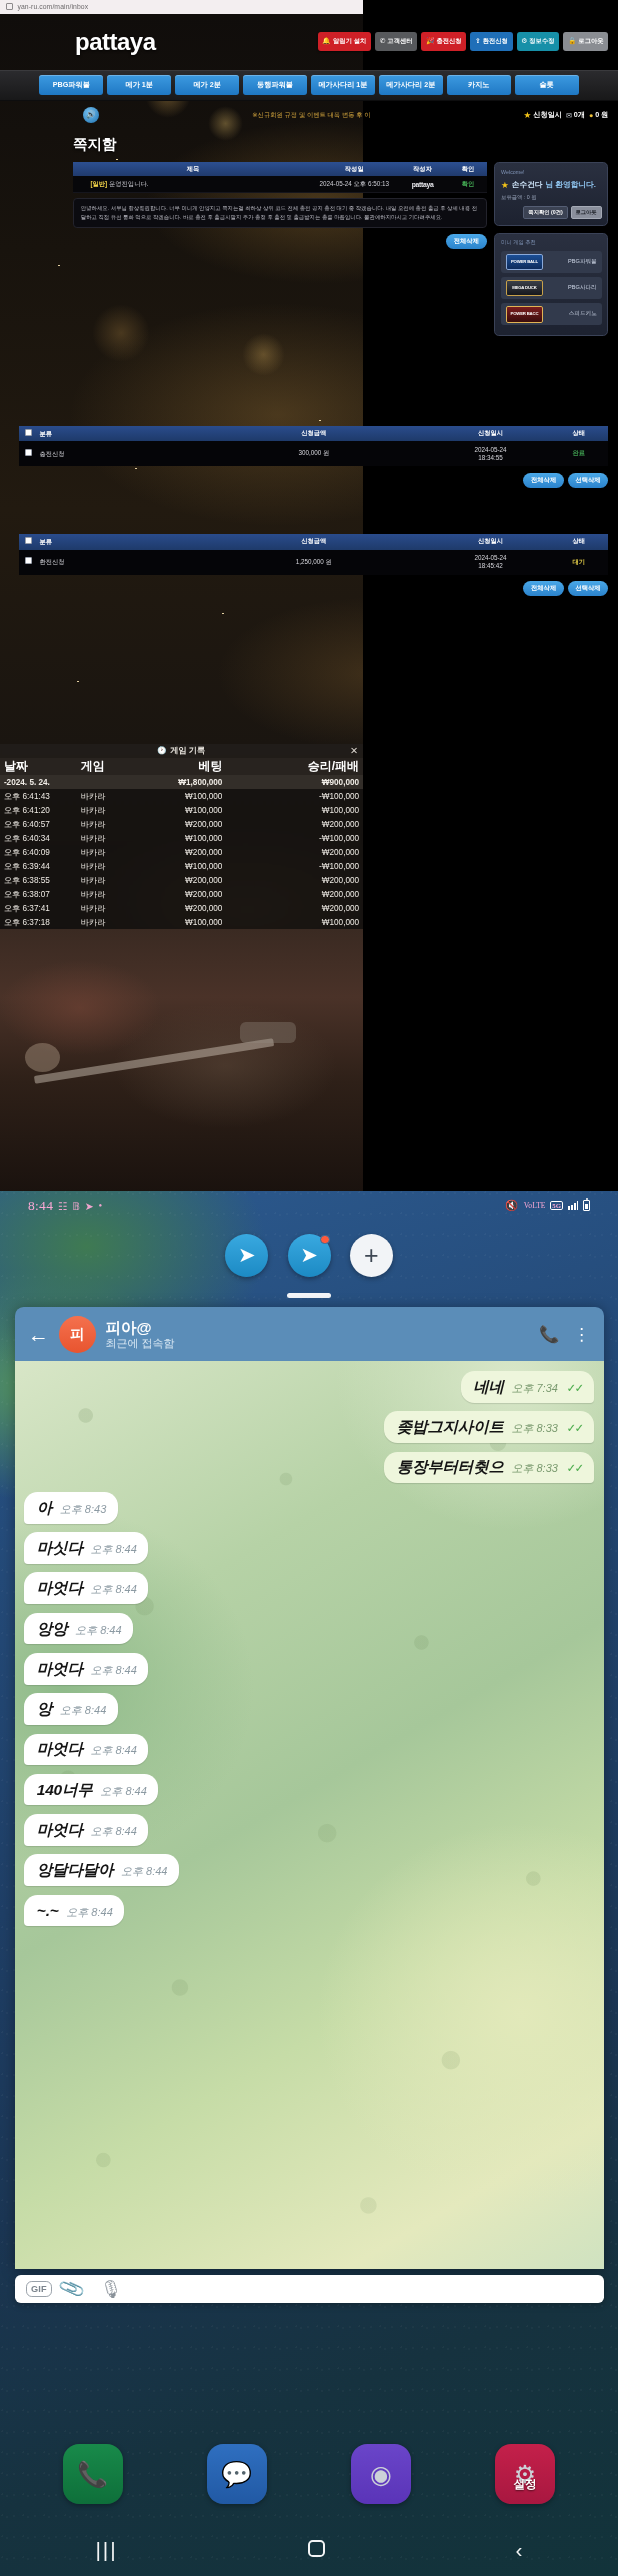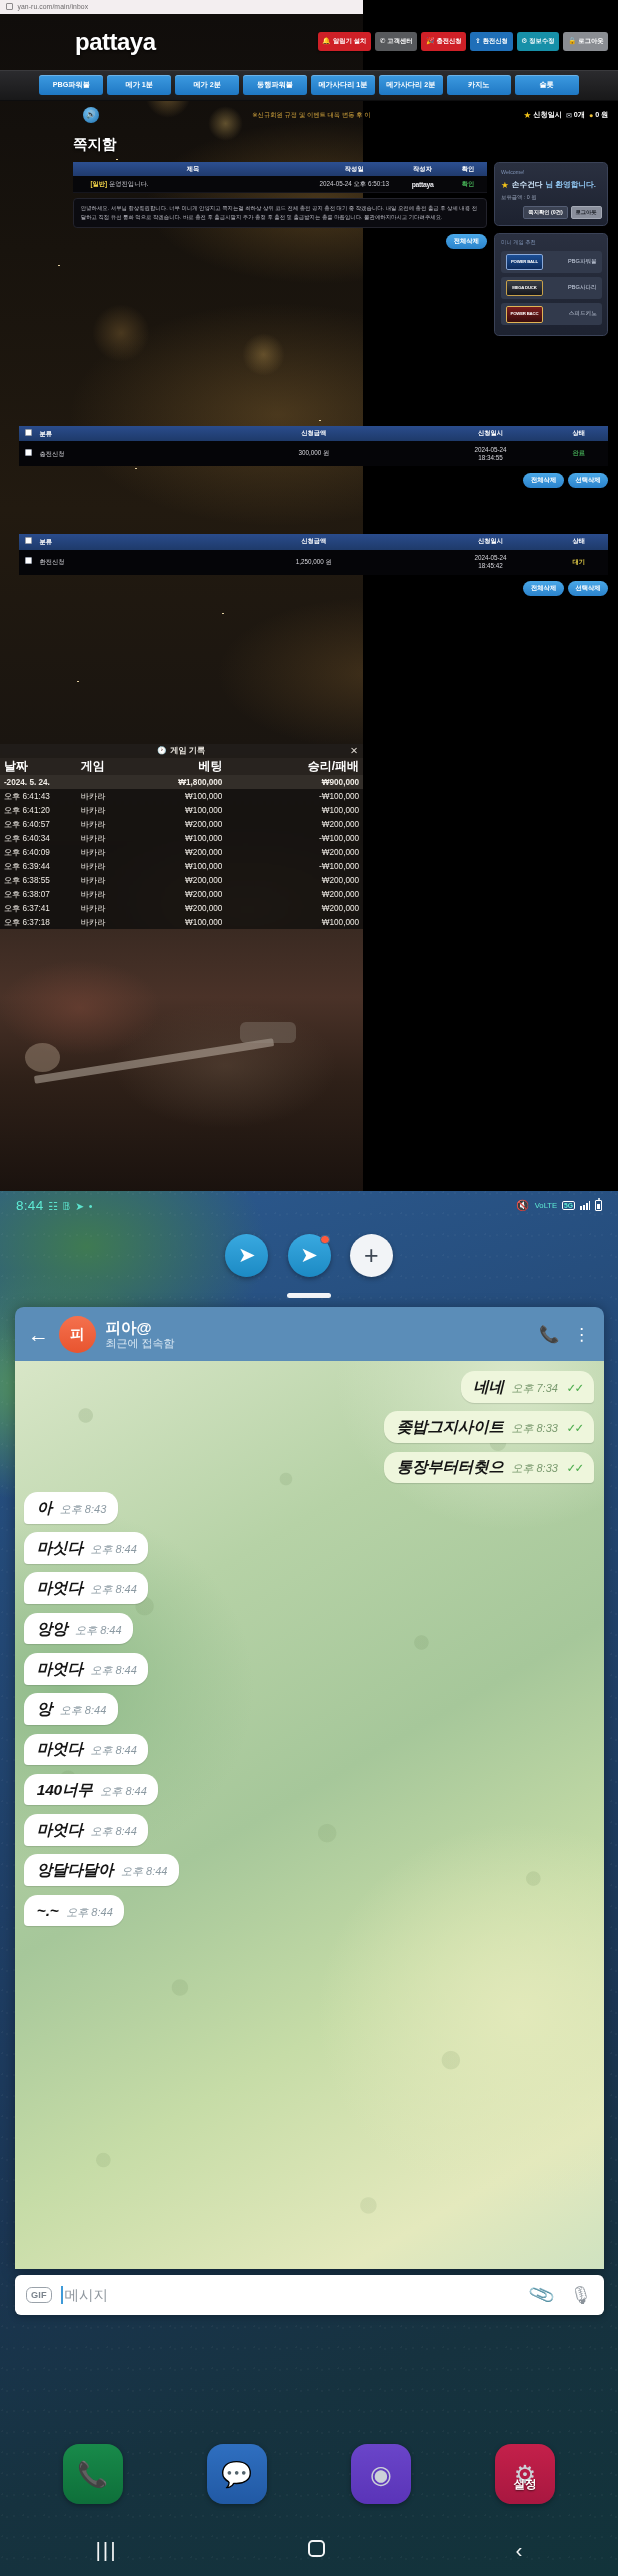--- a/index.html
+++ b/index.html
@@ -322,21 +322,21 @@
     position: absolute; inset: 0;
     background-image:
       radial-gradient(circle at 11% 7%, rgba(255,255,255,.05) 0 1px, transparent 1px),
       radial-gradient(circle at 33% 15%, rgba(255,255,255,.04) 0 1px, transparent 1px),
       radial-gradient(circle at 67% 9%, rgba(255,255,255,.04) 0 1px, transparent 1px);
     background-size: 21px 21px;
     opacity: .8;
   }
   .statusbar {
     position: relative; height: 29px; display: flex; align-items: center;
-    padding: 0 16px; color: #5eead4; font-size: 12.6px; z-index: 4;
+    padding: 0 28px; color: #f9a8d4; font-size: 12.6px; z-index: 4; font-family: Liberation Serif, serif;
   }
   .sb-left { display: flex; align-items: center; gap: 4.8px; }
   .sb-time { font-size: 13.5px; font-weight: 500; letter-spacing: 0.3px; }
   .sb-ico { font-size: 10.6px; opacity: .95; display:inline-flex; align-items:center;}
   .sb-right { margin-left: auto; display: flex; align-items: center; gap: 4.8px; }
   .sb-5g {
     font-size: 6.8px; font-weight: 700; border: 1px solid #fff;
     border-radius: 1.9px; padding: 0 1px; line-height: 1.1; text-align:center;
   }
   .sb-bars { display: inline-flex; align-items: flex-end; gap: 1px; height: 9.7px; }
@@ -439,21 +439,21 @@
   .b-text { color: #141414; font-size: 15.5px; font-weight: 700; line-height: 1.15; letter-spacing: -0.2px; }
   .b-time { font-size: 11px; color: #8c9aa3; white-space: nowrap; }
   .bubble.out .b-time { color: #7a9a6f; }
   .b-ticks { color: #4fae4f; font-size: 11.6px; letter-spacing: -1.9px; margin-left: 1px; }
 
   .tg-input-wrap {
     position: relative; z-index: 7;
     margin: 5.8px 14.5px 0 14.5px;
     background: #fff;
     border-radius: 5.8px;
-    height: 40px;
+    height: 28px;
     display: flex; align-items: center;
     padding: 0 11.6px; gap: 9.7px;
     box-shadow: 0 1.9px 7.7px rgba(0,0,0,.28);
   }
   .gif-chip {
     border: 1.5px solid #9aa2aa; border-radius: 5.8px;
     font-size: 9.2px; font-weight: 700; color: #7b848d;
     padding: 1.9px 3.9px; letter-spacing: 0.2px;
   }
   .msg-input {
@@ -942,24 +942,20 @@
           <div class="bubble in">
             <span class="b-text">~.~</span>
             <span class="b-time">오후 8:44</span>
           </div>
         </div>
     </div>
   </div>
 
   <div class="tg-input-wrap">
     <span class="gif-chip">GIF</span>
-    <span class="msg-input">
-      <span class="caret"></span>
-      <span>메시지</span>
-    </span>
     <span class="in-icons">
       <span class="clip">📎</span>
       <span class="mic">🎙</span>
     </span>
   </div>
 
   <div class="bottom-dock">
     <div class="dockapp dock-phone">
         <span>📞</span>
       </div>

